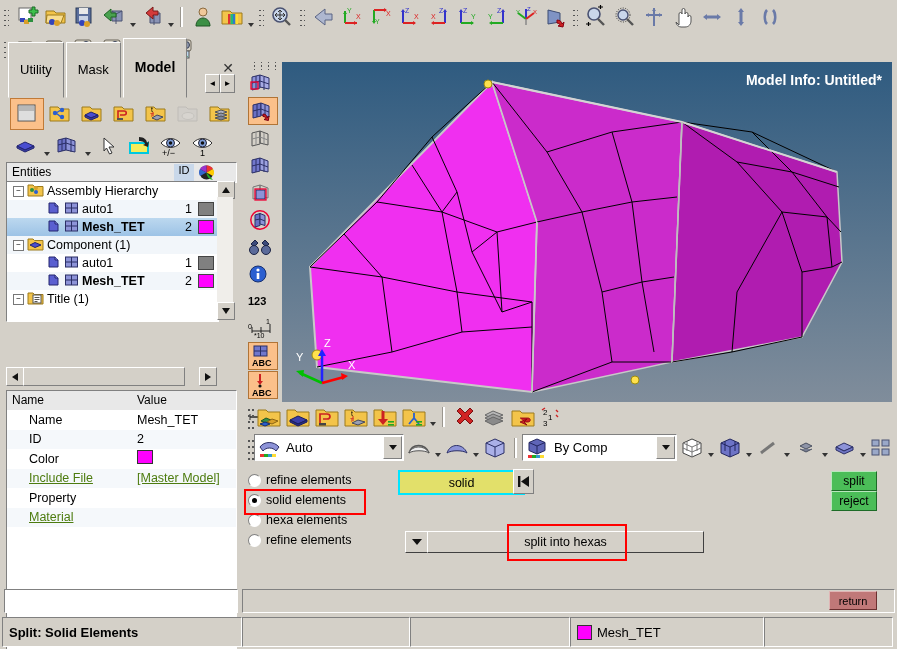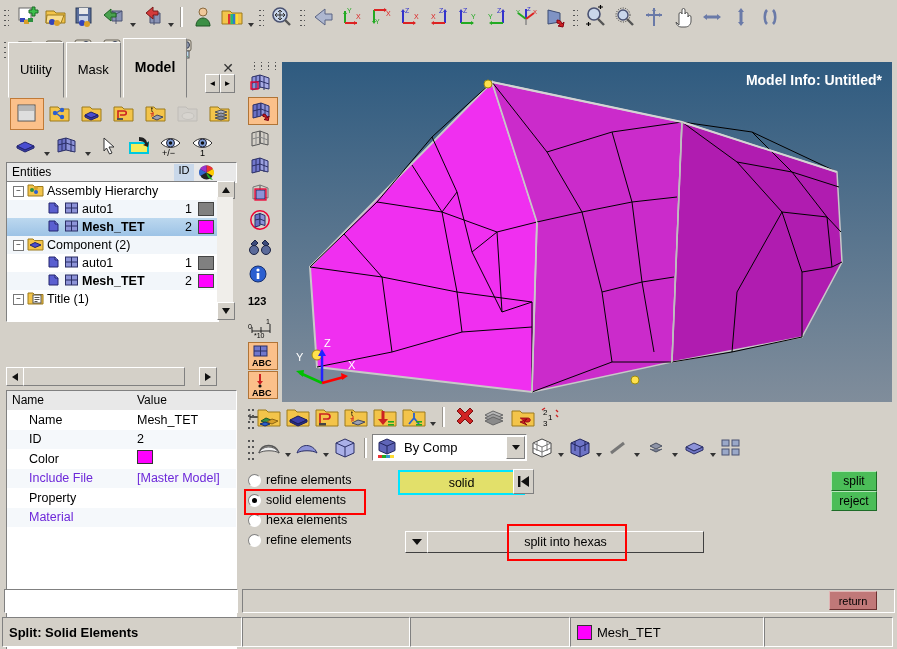--- a/index.html
+++ b/index.html
@@ -61,21 +61,21 @@
   .sthumb{background:#d4d0c8;border:1px solid;border-color:#fff #808080 #808080 #fff;}
   .strack{background:#f0eeea;}
 
   #proptable{position:absolute;left:2px;top:328px;width:229px;height:283px;background:#fff;}
   .phead{display:flex;height:19px;background:#e8e8e8;font-size:12px;}
   .phead div{padding:2px 0 0 5px;}
   .prow{display:flex;height:19.5px;font-size:12.5px;align-items:center;}
   .prow.alt{background:#f5f8fb;}
   .pname{width:125px;padding-left:22px;box-sizing:border-box;}
   .pval{flex:1;padding-left:5px;}
-  .grey{color:#6d28d9;}
+  .grey{color:#4d7c0f;text-decoration:underline;}
 
   
   #vtool{position:absolute;left:248px;top:62px;width:30px;height:340px;}
   .vgrip{height:8px;background-image:radial-gradient(circle,#555 1px,transparent 1px);
          background-size:7px 4px;background-position:3px 2px;}
   .vico{width:28px;height:26px;display:flex;align-items:center;justify-content:flex-start;position:relative;margin-bottom:1px;}
   .vico.sel{background:#fbc08a;border:1px solid #b07437;}
 
   
   #viewport{position:absolute;left:282px;top:62px;width:610px;height:340px;
@@ -564,21 +564,21 @@
           <span class="tid">2</span>
           <span class="swatch" style="background:#ff00ff"></span>
         </div>
         <div class="trow alt">
           <span style="display:inline-block;width:6px"></span>
           <span class="expander">−</span>
           <span><svg width="17" height="14" viewBox="0 0 17 14">
               <path d="M1 2h5l1.5 1.5H16V13H1z" fill="#f3c44a" stroke="#9c7b1c"></path>
               <path d="M3 8l5-2.5L14 8l-6 2.5z" fill="#4a4ed0" stroke="#22246e"></path>
             </svg></span>
-          <span class="tlbl">Component (2)</span>
+          <span class="tlbl">Component (1)</span>
         </div>
         <div class="trow">
           <span style="display:inline-block;width:28px"></span>
           <span style="display:inline-block;width:12px"></span>
           <span style="margin-right:2px"><svg width="15" height="14" viewBox="0 0 15 14">
               <path d="M2 2h6l3 3v7H2z" fill="#5a5fd0" stroke="#24276e"></path>
               <path d="M8 2v3h3" fill="#8d93e8" stroke="#24276e"></path>
             </svg></span>
           <span><svg width="15" height="14" viewBox="0 0 15 14">
               <rect x="1.5" y="2" width="12" height="10" fill="#8d93d8" stroke="#2b2f66"></rect>
@@ -939,20 +939,33 @@
         <text x="3" y="10" font-size="8" font-family="Liberation Sans">2</text>
         <text x="8" y="15" font-size="8" font-family="Liberation Sans">1</text>
         <text x="3" y="21" font-size="8" font-family="Liberation Sans">3</text>
         <path d="M2 5l3-2M16 5l2 2M16 10l2 2" stroke="#c22" stroke-width="1.4"></path>
       </svg>
     </div>
   </div>
 
   <div id="ltb2">
     <div class="vgrip" style="width:6px;height:24px;background-image:radial-gradient(circle,#555 1px,transparent 1px);background-size:4px 6px;"></div>
+    <div class="combo" style="width:145px;">
+      <svg width="24" height="22" viewBox="0 0 24 22">
+        <path d="M2 10c4-6 14-6 19 0l-3 4c-3-4-10-4-13 0z" fill="#8d93d8" stroke="#2b2f66"></path>
+        <rect x="2" y="17" width="4" height="3" fill="#e33"></rect>
+          <rect x="6" y="17" width="4" height="3" fill="#2a2"></rect>
+        <rect x="10" y="17" width="4" height="3" fill="#39c"></rect>
+          <rect x="14" y="17" width="4" height="3" fill="#fd3"></rect>
+      </svg>
+      <span class="cl">Auto</span>
+      <div class="cbtn">
+          <i></i>
+        </div>
+    </div>
     <div class="ticon">
       <svg width="24" height="22" viewBox="0 0 24 22">
         <path d="M2 16c3-10 16-10 20 0" fill="none" stroke="#555" stroke-width="1.6"></path>
         <path d="M2 16c3-8 16-8 20 0-4-3-16-3-20 0z" fill="#eee" stroke="#555"></path>
       </svg>
     </div>
     <div class="carat">
         <i></i>
       </div>
     <div class="ticon">

